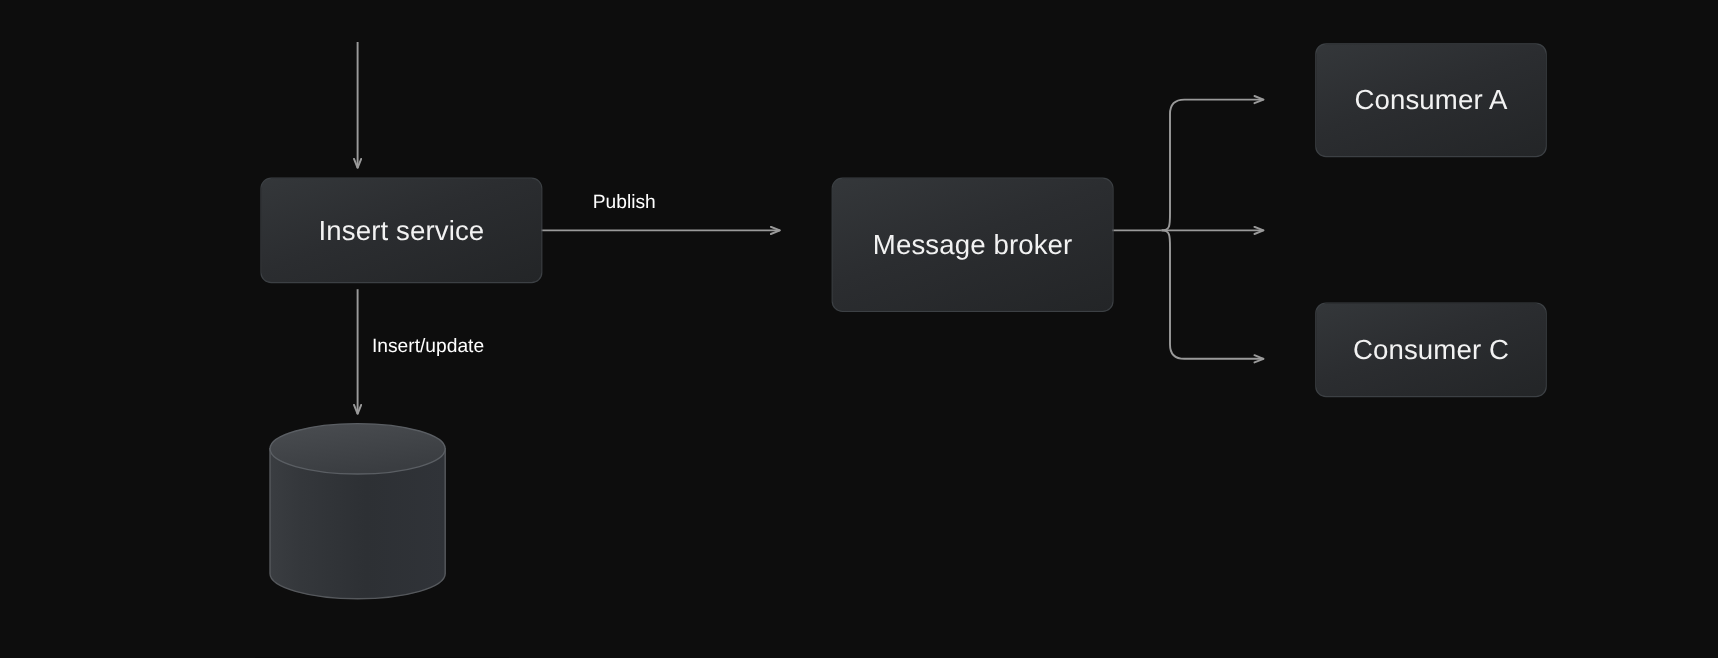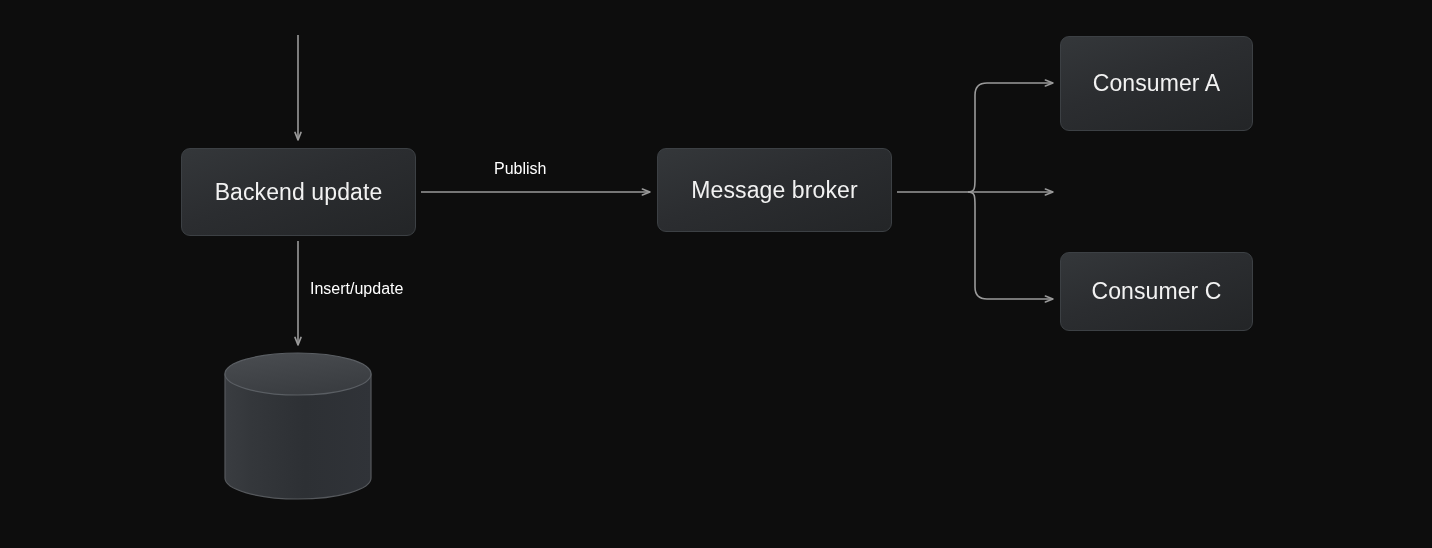--- a/index.html
+++ b/index.html
@@ -28,23 +28,24 @@
     align-items: center;
     justify-content: center;
     box-sizing: border-box;
     border-radius: 9px;
     background: linear-gradient(160deg, #34373a 0%, #2b2d30 45%, #232527 100%);
     border: 1px solid #3c4044;
     color: #f2f2f2;
     font-size: 23px;
     letter-spacing: 0.1px;
     white-space: nowrap;
+    margin-left: 36px;
   }
   .node-backend  { left: 181px; top: 148px; width: 235px; height: 88px; }
-  .node-broker   { left: 657px; top: 148px; width: 235px; height: 84px; }
+  .node-broker   { left: 657px; top: 148px; width: 235px; height: 112px; }
   .node-consumer-a { left: 1060px; top: 36px;  width: 193px; height: 95px; }
   .node-consumer-b { left: 1060px; top: 144px; width: 193px; height: 95px; }
   .node-consumer-c { left: 1060px; top: 252px; width: 193px; height: 79px; }
 
   .edge-label {
     position: absolute;
     color: #ffffff;
     font-size: 16px;
     white-space: nowrap;
   }
@@ -95,21 +96,21 @@
 
     <path d="M968,192 C975,192 975,196 975,206 L975,287 Q975,299 987,299 L1053,299" fill="none" stroke="#9a9a9a" stroke-width="1.6" marker-end="url(#arrowhead)"></path>
   </svg>
 
   <svg class="db" viewBox="0 0 148 148" xmlns="http://www.w3.org/2000/svg">
     <path d="M1,22 L1,126 A73,21 0 0 0 147,126 L147,22 Z" fill="url(#dbBody)" stroke="#55585c" stroke-width="1.2"></path>
     <ellipse cx="74" cy="22" rx="73" ry="21" fill="url(#dbTop)" stroke="#5a5e63" stroke-width="1.2"></ellipse>
   </svg>
 
   <div class="node node-backend">
-    <span>Backend update</span>
+    <span>Insert service</span>
   </div>
 
   <div class="node node-broker">
     <span>Message broker</span>
   </div>
 
   <div class="node node-consumer-a">
     <span>Consumer A</span>
   </div>
 

